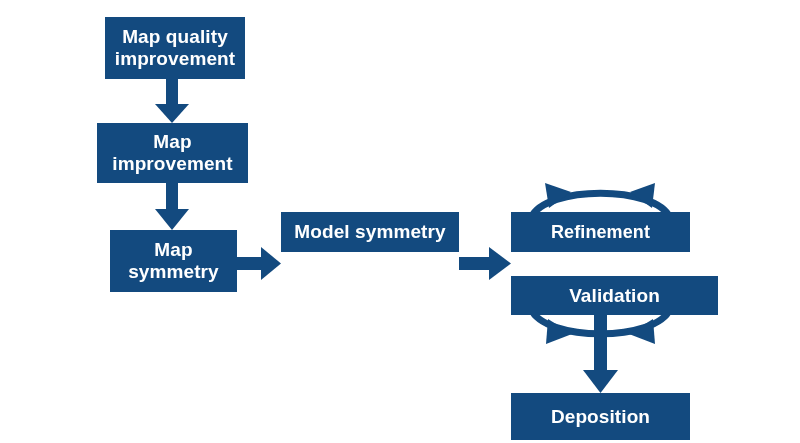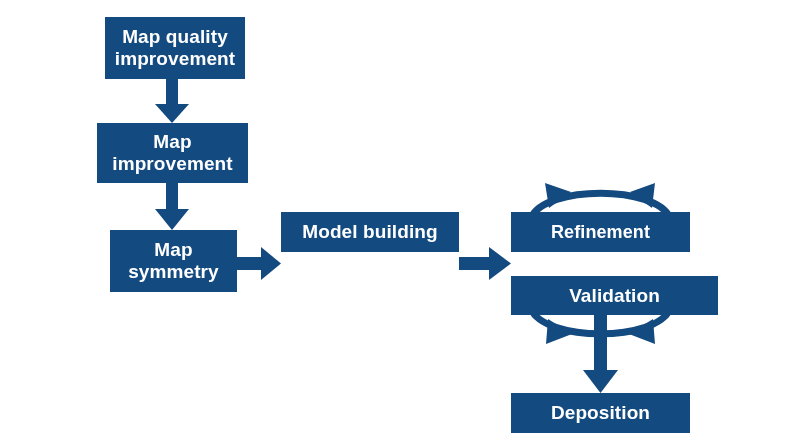--- a/index.html
+++ b/index.html
@@ -54,21 +54,21 @@
   }
   #refinement {
     left: 511px; top: 212px; width: 179px; height: 40px;
     font-size: 18px;
   }
   #validation {
     left: 511px; top: 276px; width: 207px; height: 39px;
     font-size: 19px;
   }
   #deposition {
-    left: 511px; top: 393px; width: 179px; height: 40px;
+    left: 511px; top: 393px; width: 179px; height: 47px;
     font-size: 19px;
   }
   .arrow-layer {
     position: absolute;
     left: 0; top: 0;
     width: 800px; height: 443px;
     z-index: 2;
     pointer-events: none;
   }
 </style>
@@ -123,21 +123,21 @@
 
   <div class="node" id="map-quality-assessment">Map quality
 improvement</div>
 
   <div class="node" id="map-improvement">Map
 improvement</div>
 
   <div class="node" id="map-symmetry">Map
 symmetry</div>
 
-  <div class="node" id="model-building">Model building</div>
+  <div class="node" id="model-building">Model symmetry</div>
 
 
   <div class="node" id="refinement">Refinement</div>
 
   <div class="node" id="validation">Validation</div>
 
   <div class="node" id="deposition">Deposition</div>
 
 </div>
 

